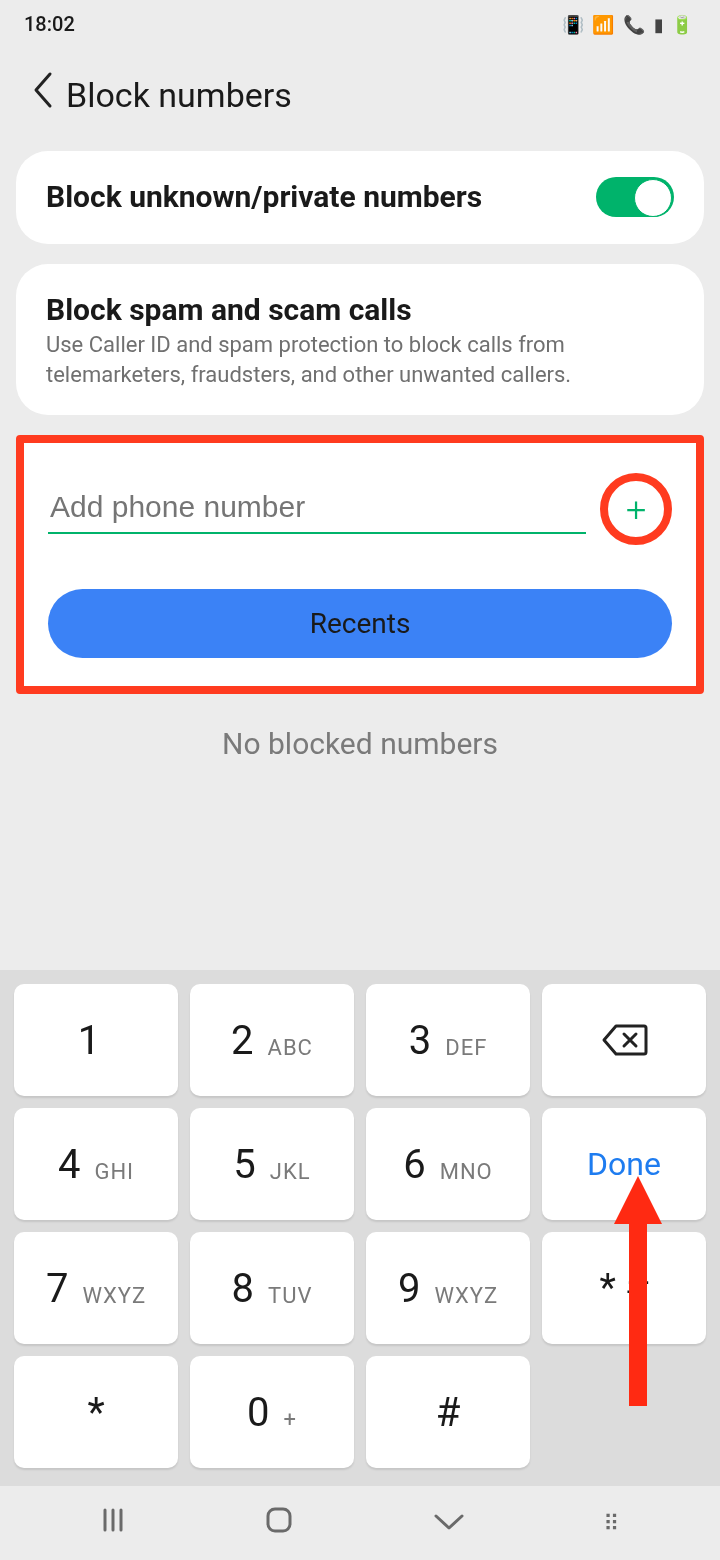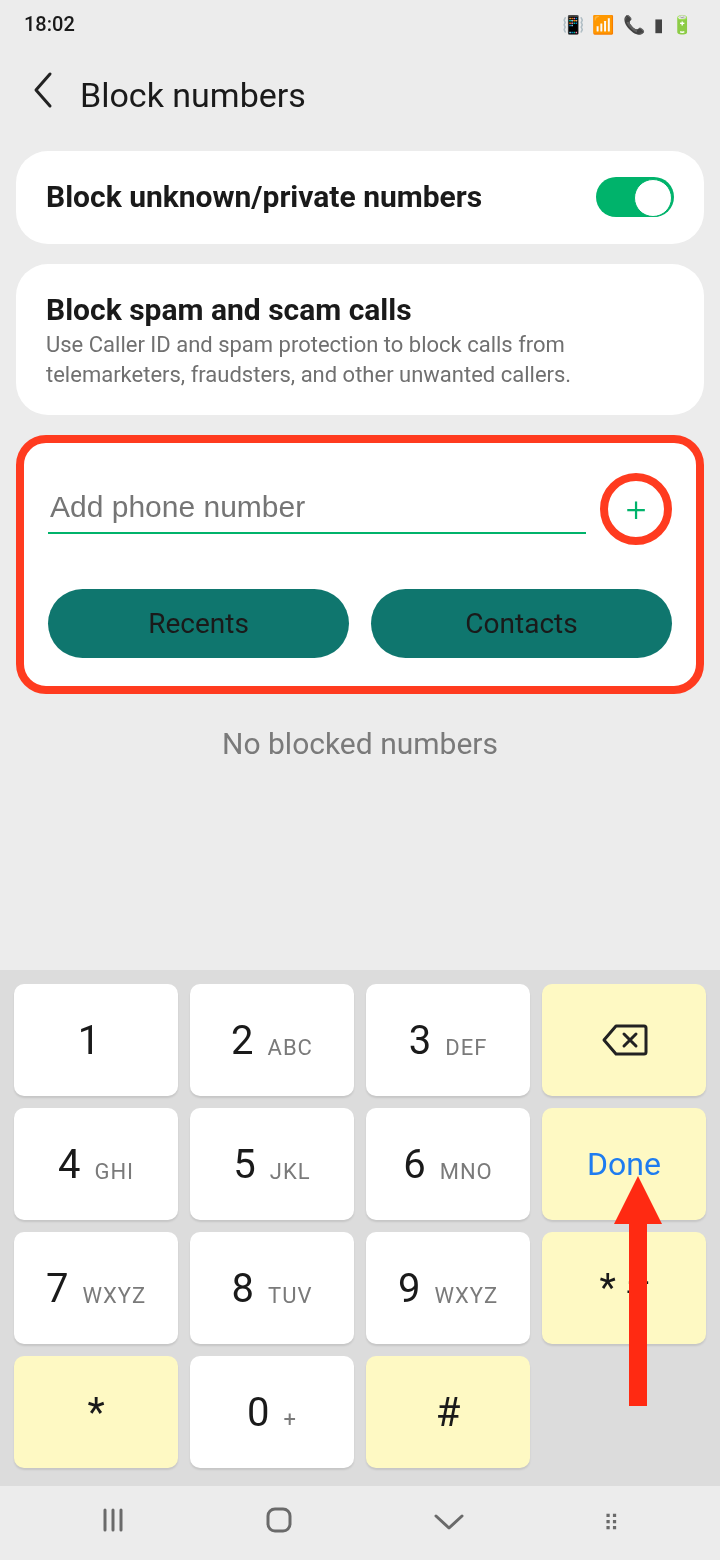--- a/index.html
+++ b/index.html
@@ -19,21 +19,21 @@
     align-items: center;
     padding: 4px 24px;
     font-size: 20px;
     font-weight: 500;
   }
   .status-right { display: flex; align-items: center; gap: 6px; }
   .header {
     display: flex;
     align-items: center;
     padding: 22px 20px 32px 20px;
-    gap: 26px;
+    gap: 12px;
   }
   .back-btn { font-size: 36px; font-weight: 300; padding-left: 10px;}
   .page-title { font-size: 34px; font-weight: 400; }
   .card {
     background: #fff;
     border-radius: 32px;
     margin: 0 16px 20px 16px;
     padding: 26px 30px;
   }
   .row-toggle { display: flex; justify-content: space-between; align-items: center; }
@@ -44,21 +44,21 @@
     position: relative; flex-shrink: 0;
   }
   .toggle::after {
     content:""; position:absolute; right:2px; top:2px;
     width:36px; height:36px; background:#fff; border-radius:50%;
     border:1px solid #00b36b;
   }
   .highlight-box {
     margin: 3px 16px;
     border: 8px solid #ff3b1f;
-    border-radius: 30px;
+    border-radius: 4px;
     background: #fff;
     padding: 30px 24px 28px 24px;
   }
   .input-row { display: flex; align-items: center; gap: 14px; }
   .phone-input {
     flex: 1;
     border: none;
     border-bottom: 2px solid #00b36b;
     font-size: 30px;
     color: #8a8a8a;
@@ -69,21 +69,21 @@
   .add-circle {
     width: 72px; height: 72px;
     border: 8px solid #ff3b1f;
     border-radius: 50%;
     display:flex; align-items:center; justify-content:center;
     flex-shrink:0;
   }
   .plus-icon { font-size: 34px; color:#00b36b; font-weight:300; }
   .pill-row { display:flex; gap: 22px; margin-top: 44px; }
   .pill {
-    flex:1; background:#0f766e; border-radius: 40px;
+    flex:1; background:#3b82f6; border-radius: 40px;
     text-align:center; font-size:28px; padding:18px 0;
   }
   .empty-msg {
     text-align:center; font-size:30px; color:#7a7a7a;
     margin-top: 32px;
   }
   .keypad {
     position:absolute; bottom:74px; left:0; right:0;
     background:#dcdcdc;
     padding: 14px 14px 18px 14px;
@@ -93,21 +93,21 @@
   }
   .key {
     background:#fff; border-radius:10px;
     height: 112px;
     display:flex; align-items:center; justify-content:center;
     gap: 14px;
     box-shadow: 0 2px 2px rgba(0,0,0,0.1);
   }
   .key-digit { font-size: 40px; }
   .key-label { font-size: 22px; color:#7a7a7a; letter-spacing:1px;margin-top:14px;}
-  .key-grey { background:#fef9c3; }
+  .key-grey { background:#ffffff; }
   .key-done { color:#1e7cf0; font-size:32px; }
   .key-sym { font-size: 38px; }
   .key-backspace svg { width:48px; height:48px; }
   .navbar {
     position:absolute; bottom:0; left:0; right:0; height:74px;
     background:#ececec;
     display:flex; align-items:center; justify-content:space-around;
     padding: 0 30px;
   }
   .nav-icon { color:#6a6a6a; font-size:30px; }
@@ -155,21 +155,20 @@
 
 <div class="highlight-box">
   <div class="input-row">
     <input class="phone-input" type="text" placeholder="Add phone number" style="">
     <div class="add-circle">
       <span class="plus-icon">＋</span>
     </div>
   </div>
   <div class="pill-row">
     <div class="pill">Recents</div>
-    <div class="pill">Contacts</div>
   </div>
 </div>
 
 <div class="empty-msg">No blocked numbers</div>
 
 <div class="keypad">
   <div class="key">
       <span class="key-digit">1</span>
       <span class="key-label"></span>
     </div>

